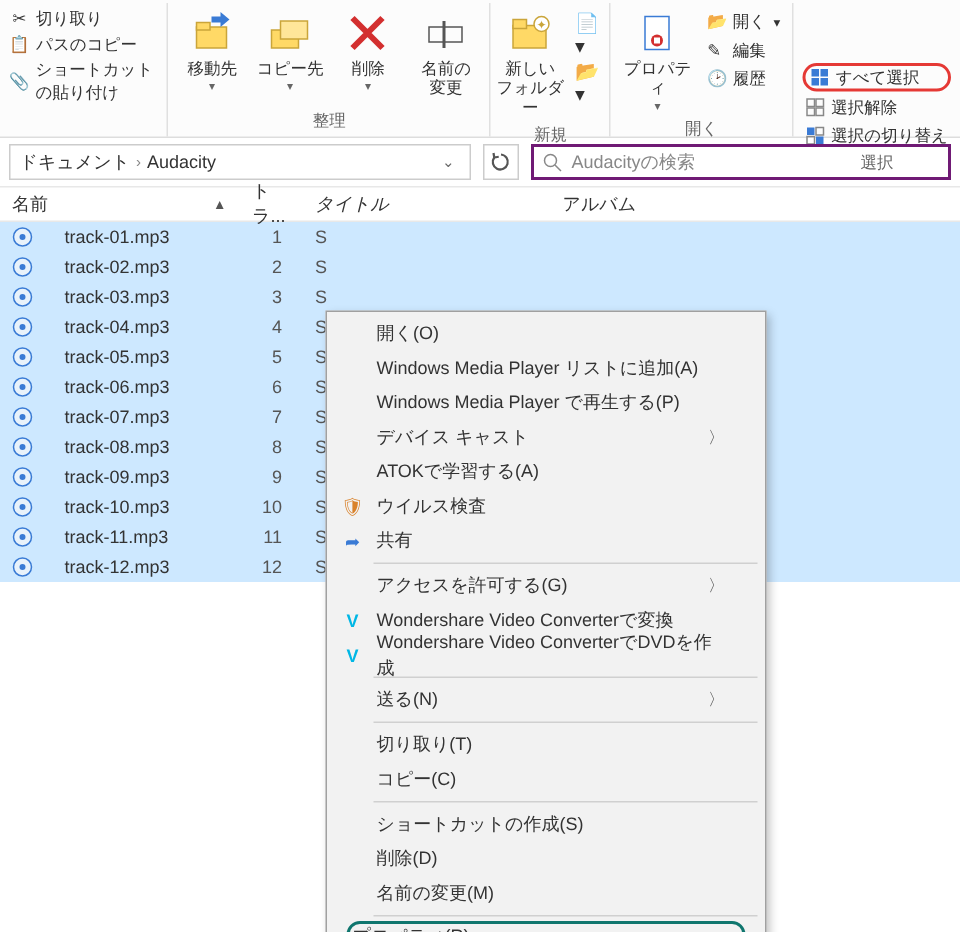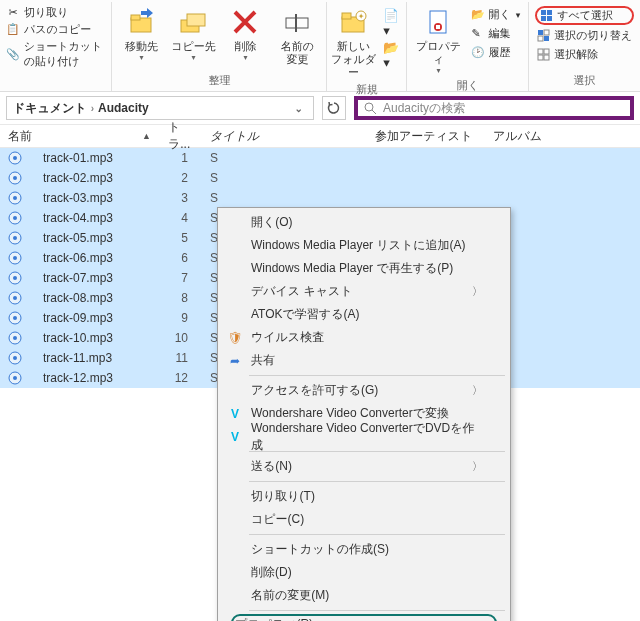--- a/index.html
+++ b/index.html
@@ -14,28 +14,28 @@
 .ribbon-group-body { display: flex; gap: 6px; align-items: flex-start; flex: 1; }
 .ribbon-group-label { font-size: 11px; color: #666; text-align: center; padding: 2px 0 3px 0; width: 100%; }
 .big-btn { display: flex; flex-direction: column; align-items: center; width: 46px; padding-top: 2px; font-size: 11px; line-height: 1.2; text-align: center; }
 .big-btn .big-icon { width: 32px; height: 32px; display: flex; align-items: center; justify-content: center; margin-bottom: 2px; }
 .dropdown-caret { font-size: 8px; color: #666; }
 
 .thin-col { display: flex; flex-direction: column; gap: 2px; padding-top: 2px; }
 .thin-item { display: flex; align-items: center; gap: 3px; font-size: 11px; padding: 1px 2px; white-space: nowrap; }
 .thin-item .thin-icon { width: 14px; display: inline-flex; }
 
-.highlight-red { border: 2px solid #e53935; border-radius: 10px; padding: 0 3px; }
+.highlight-red { border: 2px solid #e53935; border-radius: 10px; padding: 0 3px; margin-top: 36px; }
 
 .addr-row { display: flex; align-items: center; height: 32px; padding: 4px 6px; gap: 8px; }
-.breadcrumb { flex: 1; border: 1px solid #ccc; height: 24px; display: flex; align-items: center; padding: 0 6px; gap: 4px; font-size: 12px; color: #333; font-weight: bold; }
+.breadcrumb { flex: 1; border: 1px solid #ccc; height: 24px; display: flex; align-items: center; padding: 0 6px; gap: 4px; font-size: 12px; color: #333; }
 .breadcrumb .sep { color: #888; font-size: 10px; }
 .bc-dropdown { margin-left: auto; color: #666; font-size: 10px; padding: 0 4px; }
 .refresh-btn { width: 24px; height: 24px; border: 1px solid #ccc; display: flex; align-items: center; justify-content: center; }
-.searchbox { width: 280px; height: 24px; border: 4px solid #701a75; display: flex; align-items: center; padding: 0 6px; gap: 6px; color: #888; }
+.searchbox { width: 280px; height: 24px; border: 2px solid #701a75; display: flex; align-items: center; padding: 0 6px; gap: 6px; color: #888; }
 
 .columns { display: flex; border-top: 1px solid #e8e8e8; border-bottom: 1px solid #e8e8e8; background: #fff; height: 24px; align-items: center; font-size: 12px; color: #333; }
 .col { padding: 0 8px; border-right: 1px solid transparent; display: flex; align-items: center; height: 100%; }
 .col-name { width: 160px; justify-content: space-between; } .col-name .sort { font-size: 9px; color: #555; }
 .col-track { width: 42px; }
 .col-title { width: 165px; font-style: italic; }
 .col-artist { width: 118px; }
 .col-album { flex: 1; }
 
 .filelist { }
@@ -185,39 +185,39 @@
                 <rect x="7" y="1" width="5" height="5" fill="#3a7bd5"></rect>
                 <rect x="1" y="7" width="5" height="5" fill="#3a7bd5"></rect>
                 <rect x="7" y="7" width="5" height="5" fill="#3a7bd5"></rect>
               </svg>
             </span>
             <span>すべて選択</span>
           </div>
         <div class="thin-item">
             <span class="thin-icon">
               <svg width="13" height="13">
+                <rect x="1" y="1" width="5" height="5" fill="none" stroke="#888"></rect>
+                <rect x="7" y="1" width="5" height="5" fill="none" stroke="#888"></rect>
+                <rect x="1" y="7" width="5" height="5" fill="none" stroke="#888"></rect>
+                <rect x="7" y="7" width="5" height="5" fill="none" stroke="#888"></rect>
+              </svg>
+            </span>
+            <span>選択解除</span>
+          </div>
+        <div class="thin-item">
+            <span class="thin-icon">
+              <svg width="13" height="13">
                 <rect x="1" y="1" width="5" height="5" fill="#3a7bd5"></rect>
                 <rect x="7" y="1" width="5" height="5" fill="none" stroke="#888"></rect>
                 <rect x="1" y="7" width="5" height="5" fill="none" stroke="#888"></rect>
                 <rect x="7" y="7" width="5" height="5" fill="#3a7bd5"></rect>
               </svg>
             </span>
             <span>選択の切り替え</span>
           </div>
-        <div class="thin-item">
-            <span class="thin-icon">
-              <svg width="13" height="13">
-                <rect x="1" y="1" width="5" height="5" fill="none" stroke="#888"></rect>
-                <rect x="7" y="1" width="5" height="5" fill="none" stroke="#888"></rect>
-                <rect x="1" y="7" width="5" height="5" fill="none" stroke="#888"></rect>
-                <rect x="7" y="7" width="5" height="5" fill="none" stroke="#888"></rect>
-              </svg>
-            </span>
-            <span>選択解除</span>
-          </div>
       </div>
     </div>
     <div class="ribbon-group-label">選択</div>
   </div>
 </div>
 
 <div class="addr-row">
   <div class="breadcrumb">
     <span>ドキュメント</span>
     <span class="sep">›</span>
@@ -239,21 +239,20 @@
   </div>
 </div>
 
 <div class="columns">
   <div class="col col-name">
       <span>名前</span>
       <span class="sort">▲</span>
     </div>
   <div class="col col-track">トラ...</div>
   <div class="col col-title">タイトル</div>
-  <div class="col col-artist">参加アーティスト</div>
   <div class="col col-album">アルバム</div>
 </div>
 
 <div class="filelist" id="filelist">
     <div class="row sel">
       <div class="cell cell-name">
         <span class="file-icon">
           <svg width="14" height="14">
             <circle cx="7" cy="7" r="6" fill="#e8f2fb" stroke="#3a7bd5"></circle>
             <circle cx="7" cy="7" r="2" fill="#3a7bd5"></circle>

